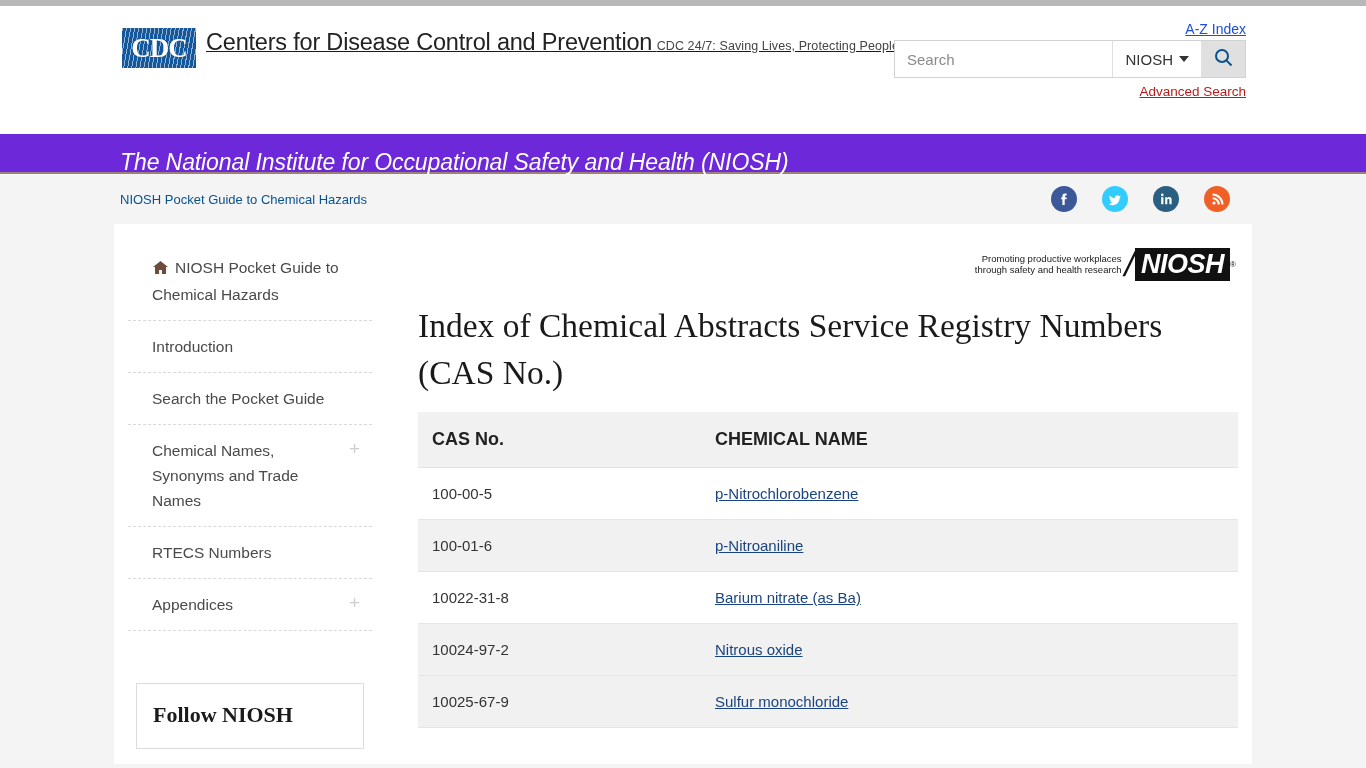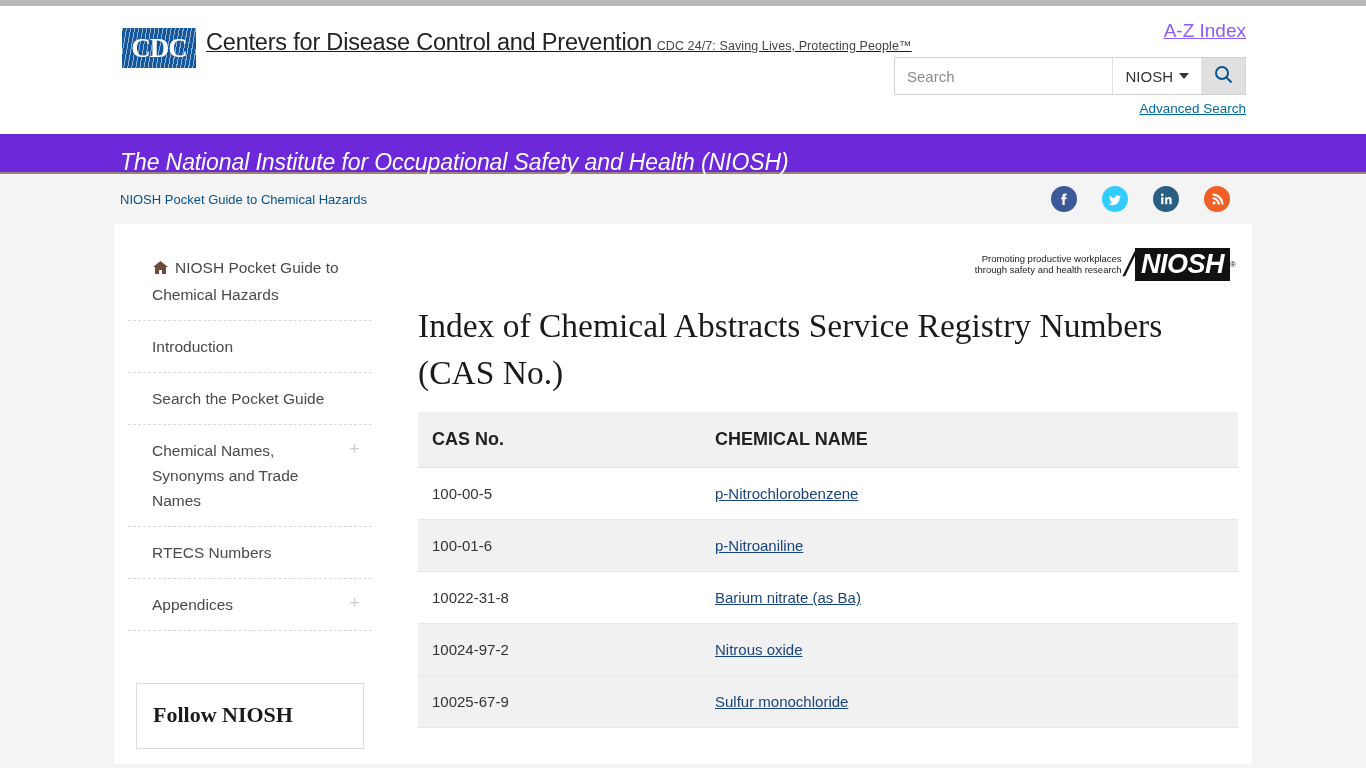--- a/index.html
+++ b/index.html
@@ -91,25 +91,25 @@
 
   
   .search-cluster {
     position: absolute;
     right: 0;
     top: 14px;
     width: 352px;
     text-align: right;
   }
   .az-index {
-    font-size: 19px;
-    color: #8b5cf6;
+    font-size: 14px;
+    color: #1d4ed8;
     text-decoration: underline;
     display: inline-block;
-    margin-bottom: 15px;
+    margin-bottom: 3px;
   }
   .search-row {
     display: flex;
     height: 38px;
     border: 1px solid #d2d2d2;
     background: #fff;
     overflow: hidden;
   }
   .search-input {
     flex: 1 1 auto;
@@ -148,21 +148,21 @@
     width: 44px;
     background: #e0e0e0;
     border: none;
     display: flex;
     align-items: center;
     justify-content: center;
     cursor: pointer;
   }
   .adv-search {
     font-size: 13.5px;
-    color: #0369a1;
+    color: #b91c1c;
     text-decoration: underline;
     display: inline-block;
     margin-top: 6px;
   }
 
   
   .brown-banner {
     background: #6d28d9;
     height: 40px;
     border-bottom: 2px solid #9b8276;

